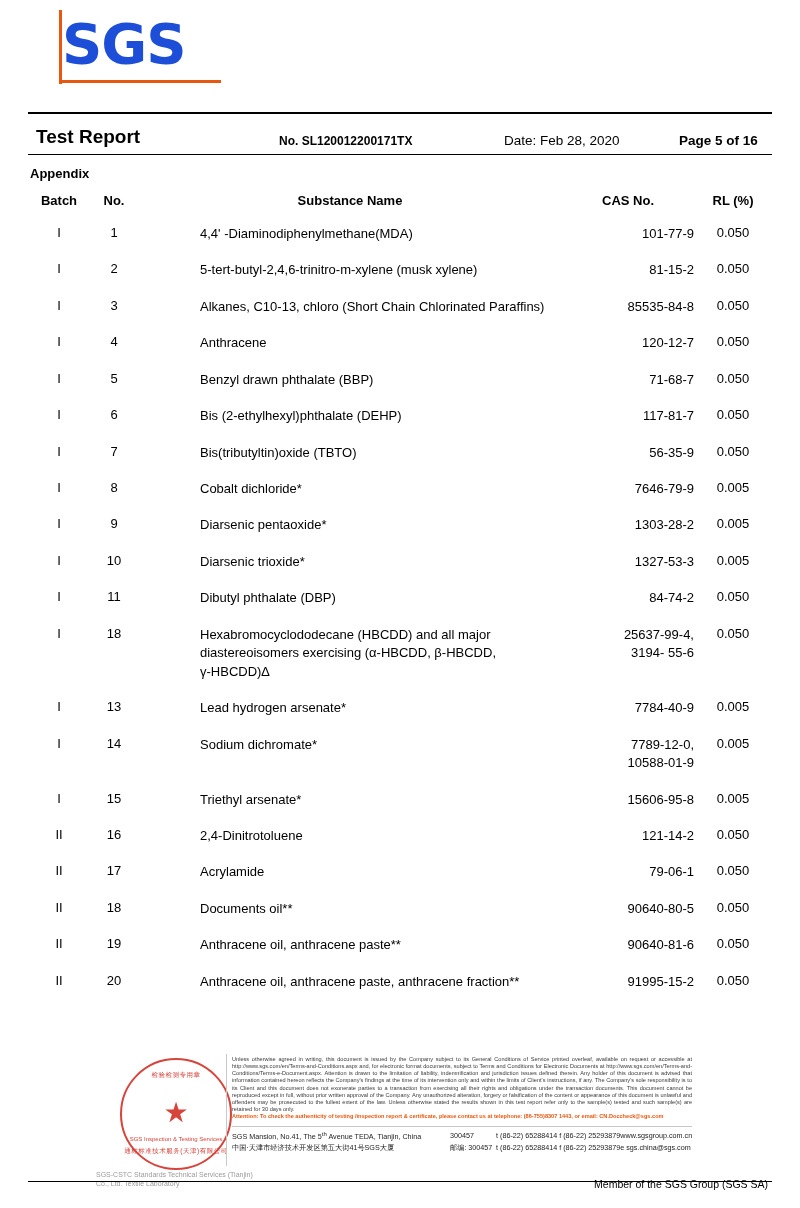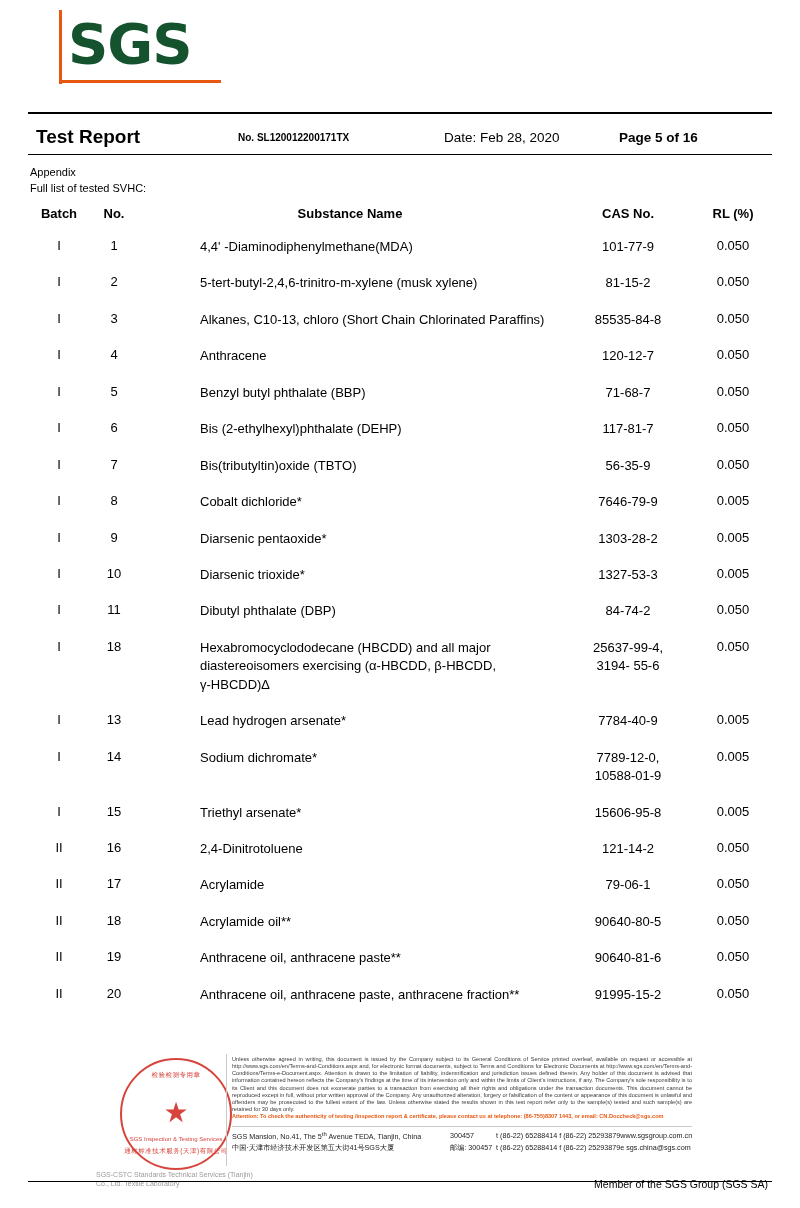--- a/index.html
+++ b/index.html
@@ -24,27 +24,27 @@
   }
 
   
   .logo-block {
     position: relative;
     height: 90px;
     padding-top: 14px;
   }
   .sgs-logo {
     position: absolute;
-    left: 40px;
+    left: 34px;
     top: 16px;
     font-family: "DejaVu Sans", sans-serif;
     font-size: 56px;
     font-weight: bold;
     letter-spacing: -1px;
-    color: #14532d;
+    color: #1d4ed8;
     line-height: 1;
   }
   .logo-rule-v {
     position: absolute;
     left: 31px;
     top: 10px;
     width: 3px;
     height: 74px;
     background: #e8570f;
   }
@@ -57,53 +57,54 @@
     background: #e8570f;
   }
   .header-rule {
     border-top: 2px solid #000;
     margin: 8px 0 0 0;
   }
 
   
   .title-row {
     display: flex;
-    align-items: center;
+    align-items: flex-end;
     padding: 12px 0 6px 0;
   }
   .title-main {
     font-size: 19px;
     font-weight: bold;
     width: 210px;
     padding-left: 8px;
     box-sizing: border-box;
   }
   .title-no {
-    font-size: 10px;
-    font-weight: bold;
-    width: 206px;
+    font-size: 12px;
+    font-weight: bold;
+    width: 225px;
+    margin-left: 41px;
   }
   .title-date {
     font-size: 13.5px;
     font-weight: normal;
     width: 175px;
   }
   .title-page {
     font-size: 13.5px;
     font-weight: bold;
   }
   .title-underline {
     border-top: 1px solid #000;
     margin-bottom: 10px;
   }
 
   
   .appendix-heading {
-    font-size: 11px;
-    font-weight: normal;
+    font-size: 13px;
+    font-weight: bold;
     line-height: 1.45;
     padding-left: 2px;
   }
 
   
   table.svhc {
     width: 100%;
     border-collapse: collapse;
     margin-top: 6px;
     font-size: 13px;
@@ -116,21 +117,21 @@
     vertical-align: bottom;
   }
   table.svhc td {
     font-size: 13px;
     padding: 9px 0;
     vertical-align: top;
   }
   .col-batch { width: 62px; text-align: center; }
   .col-no    { width: 48px; text-align: center; }
   .col-sub   { text-align: left; padding-left: 22px !important; }
-  .col-cas   { width: 132px; text-align: center; }
+  .col-cas   { width: 132px; text-align: right; }
   .col-rl    { width: 78px; text-align: center; }
   th.col-sub { text-align: center; padding-left: 0 !important; }
   .sub-line { display: block; line-height: 1.42; margin-left: 40px; }
   .cas-line { display: block; line-height: 1.42; }
 
   
   .footer {
     position: absolute;
     left: 0;
     right: 0;
@@ -271,21 +272,20 @@
 
   <div class="title-row">
     <div class="title-main">Test Report</div>
     <div class="title-no">No. SL120012200171TX</div>
     <div class="title-date">Date: Feb 28, 2020</div>
     <div class="title-page">Page 5 of 16</div>
   </div>
   <div class="title-underline"></div>
 
   <div class="appendix-heading">Appendix</div>
-  <div class="appendix-heading">Full list of tested SVHC:</div>
 
   <table class="svhc">
     <thead>
       <tr>
         <th class="col-batch">Batch</th>
         <th class="col-no">No.</th>
         <th class="col-sub">Substance Name</th>
         <th class="col-cas">CAS No.</th>
         <th class="col-rl">RL (%)</th>
       </tr>
@@ -332,21 +332,21 @@
           </td>
           <td class="col-cas">
             <span class="cas-line">120-12-7</span>
           </td>
           <td class="col-rl">0.050</td>
         </tr>
         <tr>
           <td class="col-batch">I</td>
           <td class="col-no">5</td>
           <td class="col-sub">
-            <span class="sub-line">Benzyl butyl phthalate (BBP)</span>
+            <span class="sub-line">Benzyl drawn phthalate (BBP)</span>
           </td>
           <td class="col-cas">
             <span class="cas-line">71-68-7</span>
           </td>
           <td class="col-rl">0.050</td>
         </tr>
         <tr>
           <td class="col-batch">I</td>
           <td class="col-no">6</td>
           <td class="col-sub">
@@ -479,21 +479,21 @@
           </td>
           <td class="col-cas">
             <span class="cas-line">79-06-1</span>
           </td>
           <td class="col-rl">0.050</td>
         </tr>
         <tr>
           <td class="col-batch">II</td>
           <td class="col-no">18</td>
           <td class="col-sub">
-            <span class="sub-line">Acrylamide oil**</span>
+            <span class="sub-line">Documents oil**</span>
           </td>
           <td class="col-cas">
             <span class="cas-line">90640-80-5</span>
           </td>
           <td class="col-rl">0.050</td>
         </tr>
         <tr>
           <td class="col-batch">II</td>
           <td class="col-no">19</td>
           <td class="col-sub">

